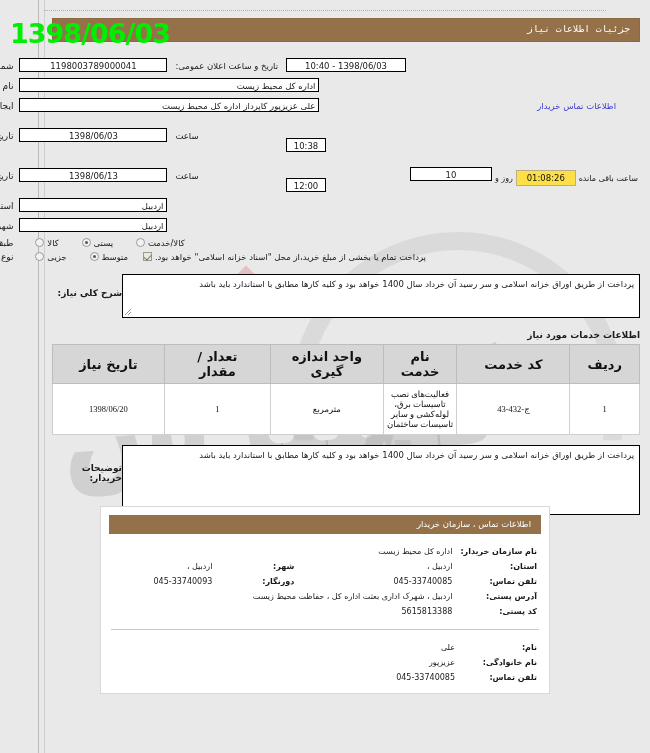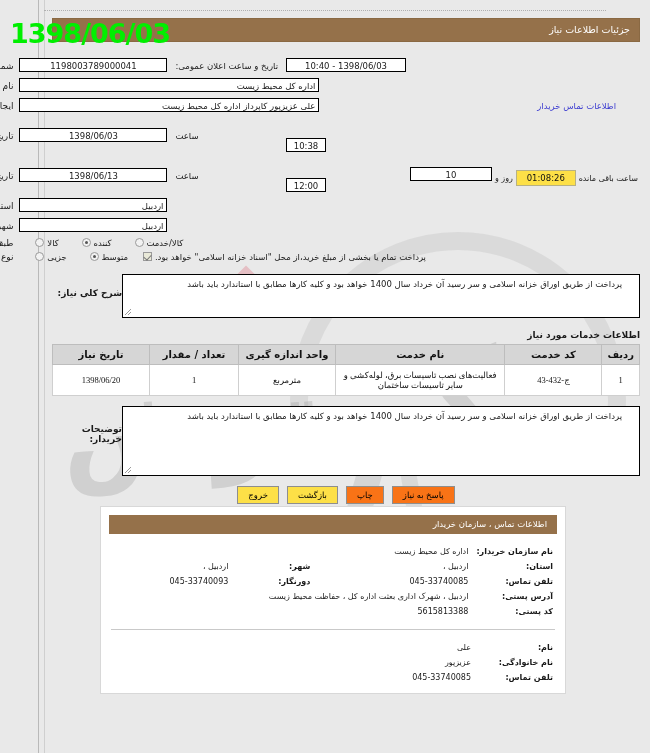--- a/index.html
+++ b/index.html
@@ -111,21 +111,21 @@
   }
   .bar {
     background: #95714a;
     color: #ffffff;
     height: 24px;
     line-height: 24px;
     padding: 0 10px;
     font-size: 9.5px;
     box-shadow: inset 0 0 0 1px #8a6943;
   }
-  .bar-detail { width: 100%; box-sizing: border-box; }
+  .bar-detail { width: 100%; box-sizing: border-box; font-family: Liberation Mono, monospace; }
 
   table.form {
     border-collapse: collapse;
     margin-top: 14px;
     width: 100%;
   }
   table.form td {
     padding: 2px 2px;
     font-size: 9px;
     vertical-align: middle;
@@ -215,21 +215,21 @@
     font-size: 9px;
     text-align: right;
     padding-top: 14px;
     padding-left: 4px;
     box-sizing: border-box;
   }
   .ta {
     border: 1px solid #000;
     background: #fff;
     flex: 1;
-    padding: 3px 17px;
+    padding: 3px 5px;
     font-size: 8.5px;
     line-height: 1.5;
     position: relative;
     text-align: right;
   }
   .ta.h1 { height: 36px; }
   .ta.h2 { height: 62px; }
   .ta::after {
     content: "";
     position: absolute;
@@ -248,23 +248,23 @@
   }
 
   table.grid {
     width: 100%;
     border-collapse: collapse;
     background: #fff;
   }
   table.grid th {
     background: #d6d6d6;
     border: 1px solid #bdbdbd;
-    font-size: 10px;
+    font-size: 13px;
     font-weight: bold;
-    padding: 4px 5px;
+    padding: 4px 17px;
     text-align: center;
     color: #111;
   }
   table.grid td {
     border: 1px solid #cfcfcf;
     font-size: 8.5px;
     padding: 5px 3px;
     text-align: center;
     color: #111;
     font-family: Liberation Serif, serif;
@@ -291,21 +291,21 @@
     line-height: 12px;
     white-space: nowrap;
   }
   .btn.green { background: #f97316; }
   .btn.red   { background: #fde047; }
 
   
   .panel {
     position: absolute;
     left: 100px;
-    right: 84px;
+    right: 100px;
     top: 506px;
     background: #ffffff;
     border: 1px solid #d8d8d8;
     z-index: 6;
     padding-bottom: 8px;
   }
   .panel-bar {
     background: #95714a;
     color: #fff;
     height: 19px;
@@ -413,21 +413,21 @@
         <td style="text-align:left"><span class="fld w-num">اردبیل</span></td>
         <td class="lbl">شهر محل تحویل:</td>
       </tr>
       <tr>
         <td colspan="4" style="text-align:left">
           <span class="opt">
             <span>کالا/خدمت</span>
             <i class="radio"></i>
           </span>
           <span class="opt">
-            <span>کننده</span>
+            <span>پستی</span>
             <i class="radio on"></i>
           </span>
           <span class="opt">
             <span>کالا</span>
             <i class="radio"></i>
           </span>
         </td>
         <td class="lbl">طبقه بندی موضوعی:</td>
       </tr>
       <tr>

